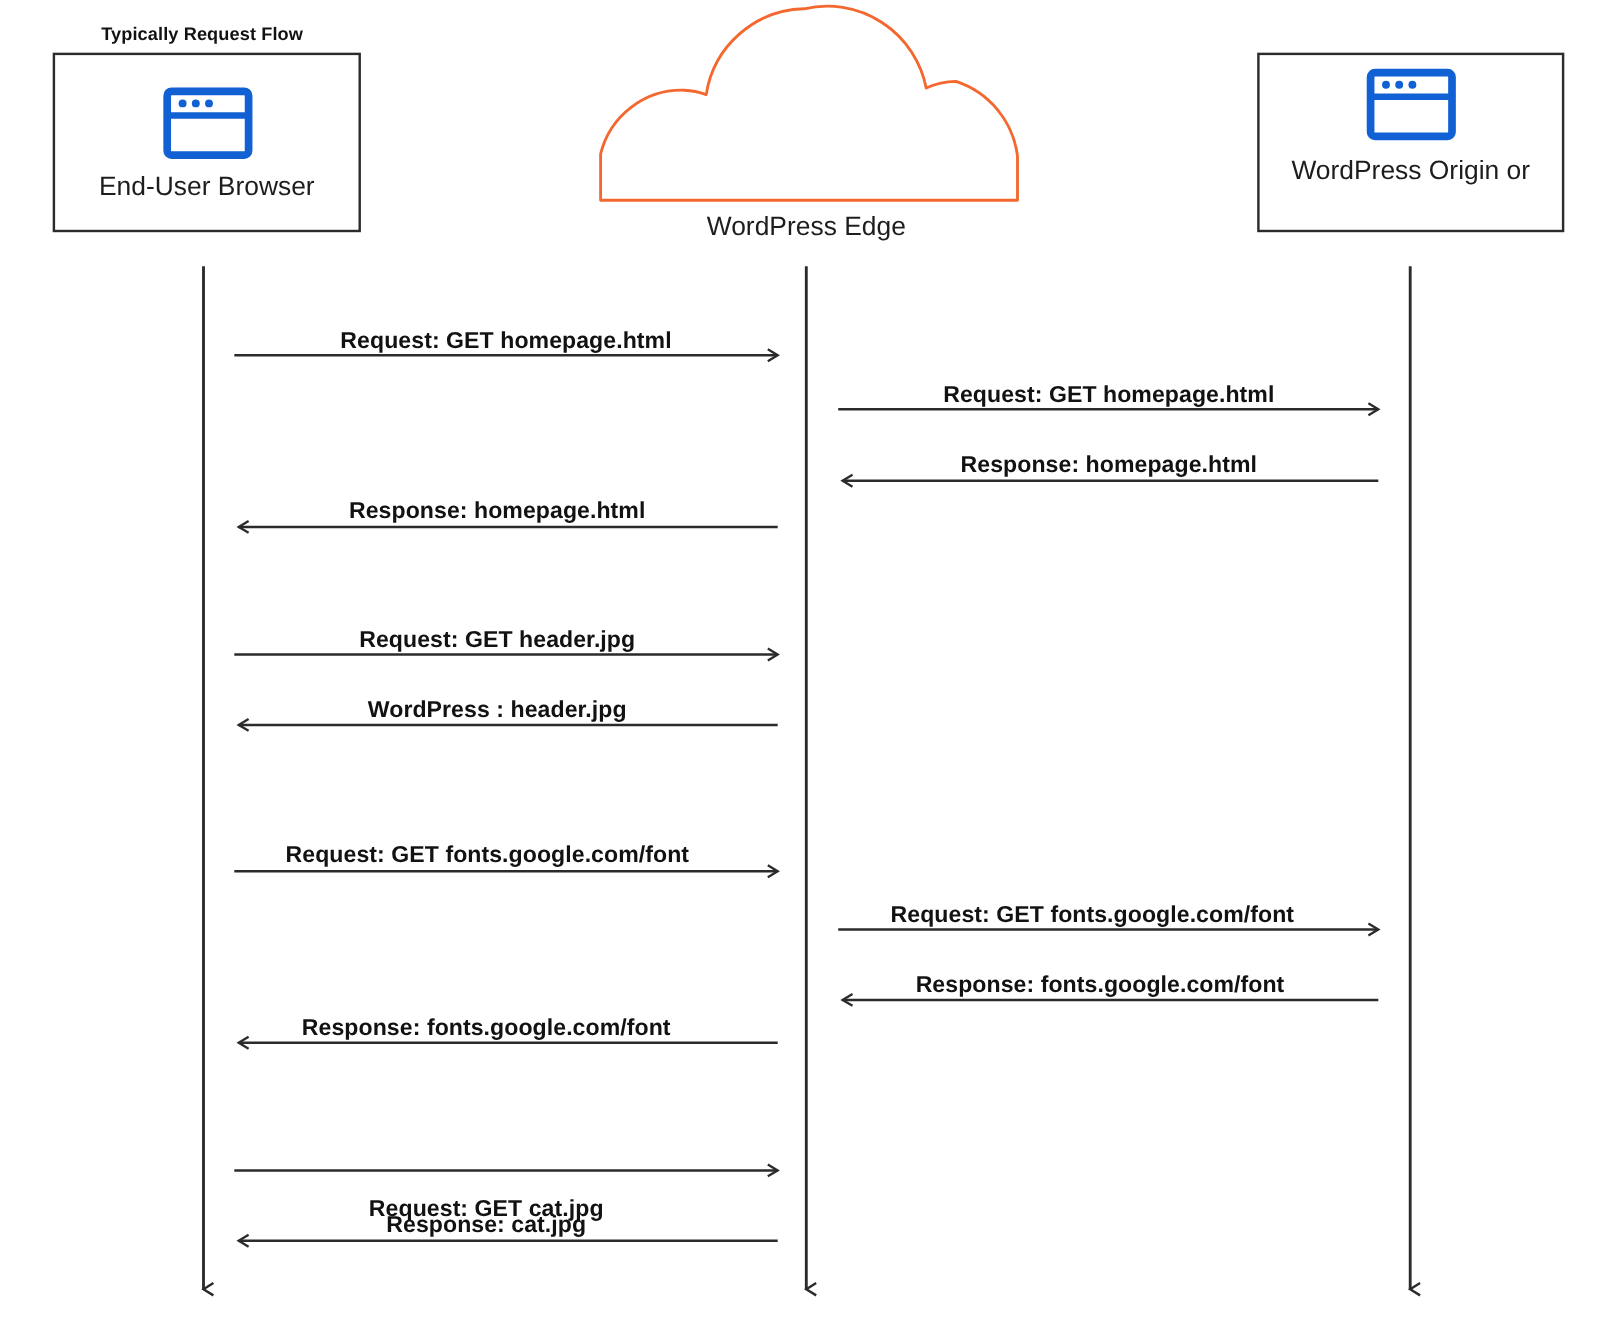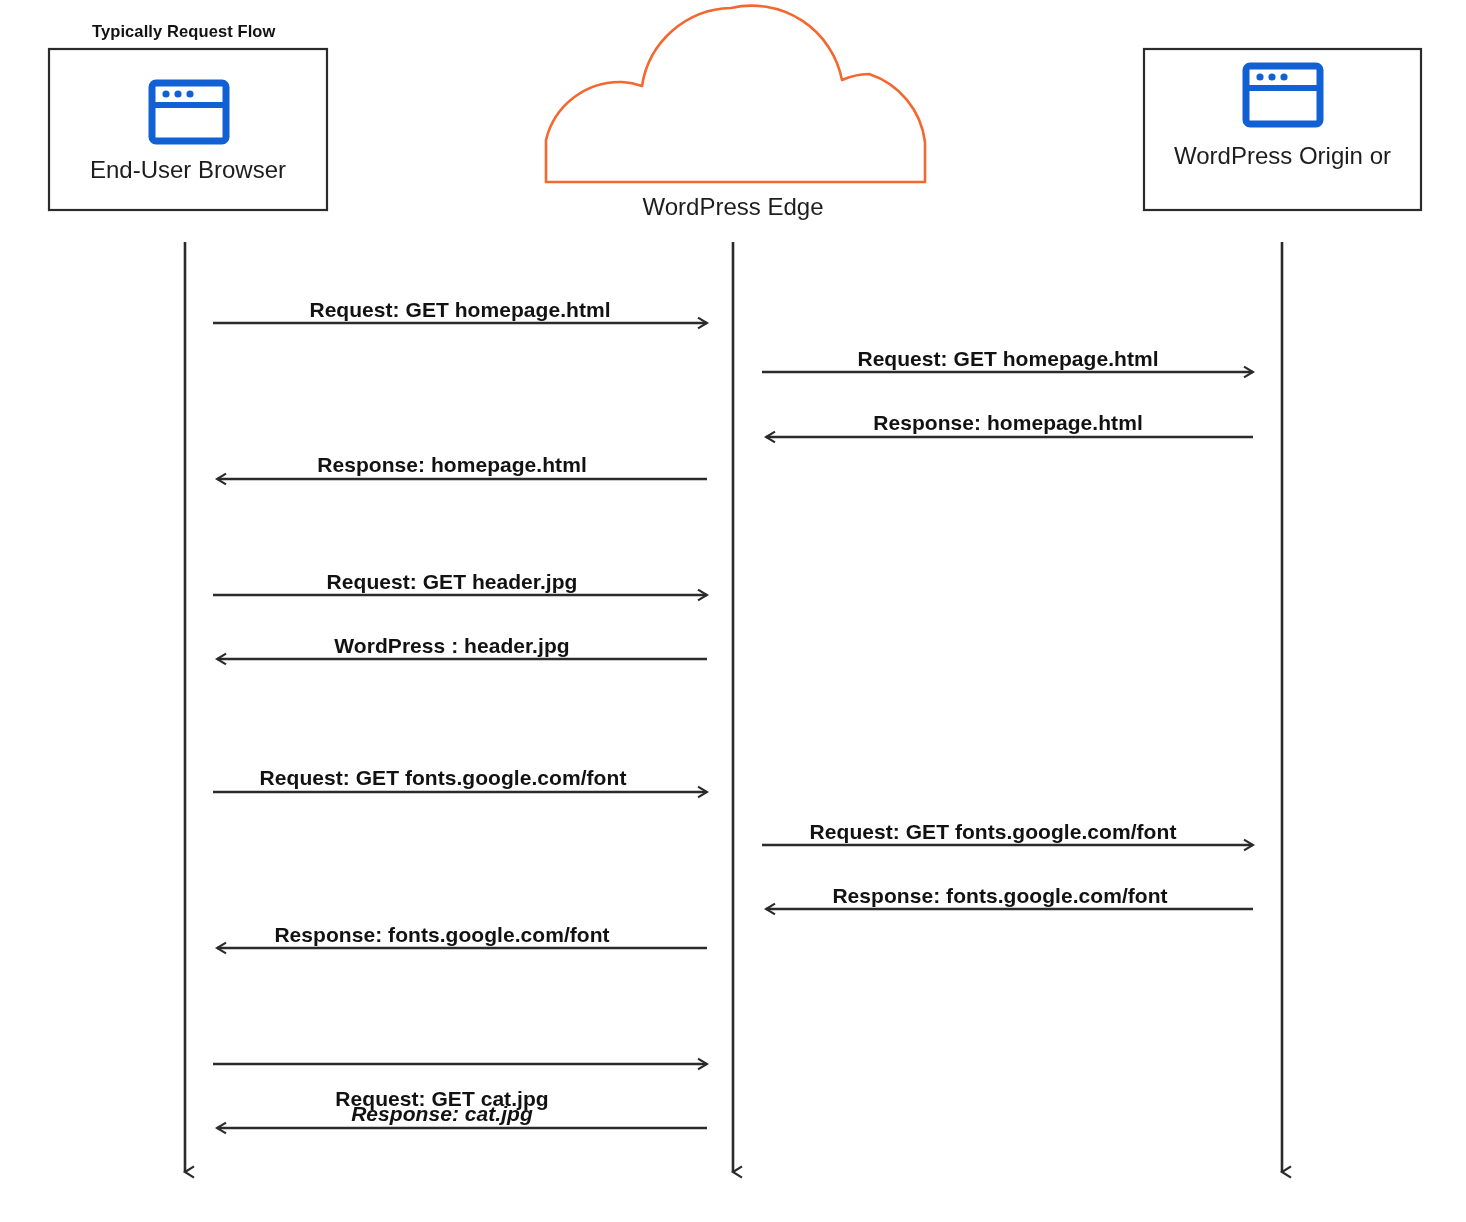--- a/index.html
+++ b/index.html
@@ -153,15 +153,15 @@
   <div class="arrow-label" style="left:443px; top:766px;">Request: GET fonts.google.com/font</div>
 
   <div class="arrow-label" style="left:993px; top:820px;">Request: GET fonts.google.com/font</div>
 
   <div class="arrow-label" style="left:1000px; top:884px;">Response: fonts.google.com/font</div>
 
   <div class="arrow-label" style="left:442px; top:923px;">Response: fonts.google.com/font</div>
 
   <div class="arrow-label" style="left:442px; top:1039px;margin-top:48px;">Request: GET cat.jpg</div>
 
-  <div class="arrow-label" style="left:442px; top:1102px;font-style:italic;">Response: cat.jpg</div>
+  <div class="arrow-label" style="left:442px; top:1102px;">Response: cat.jpg</div>
 
 </div>
 
 </body></html>

